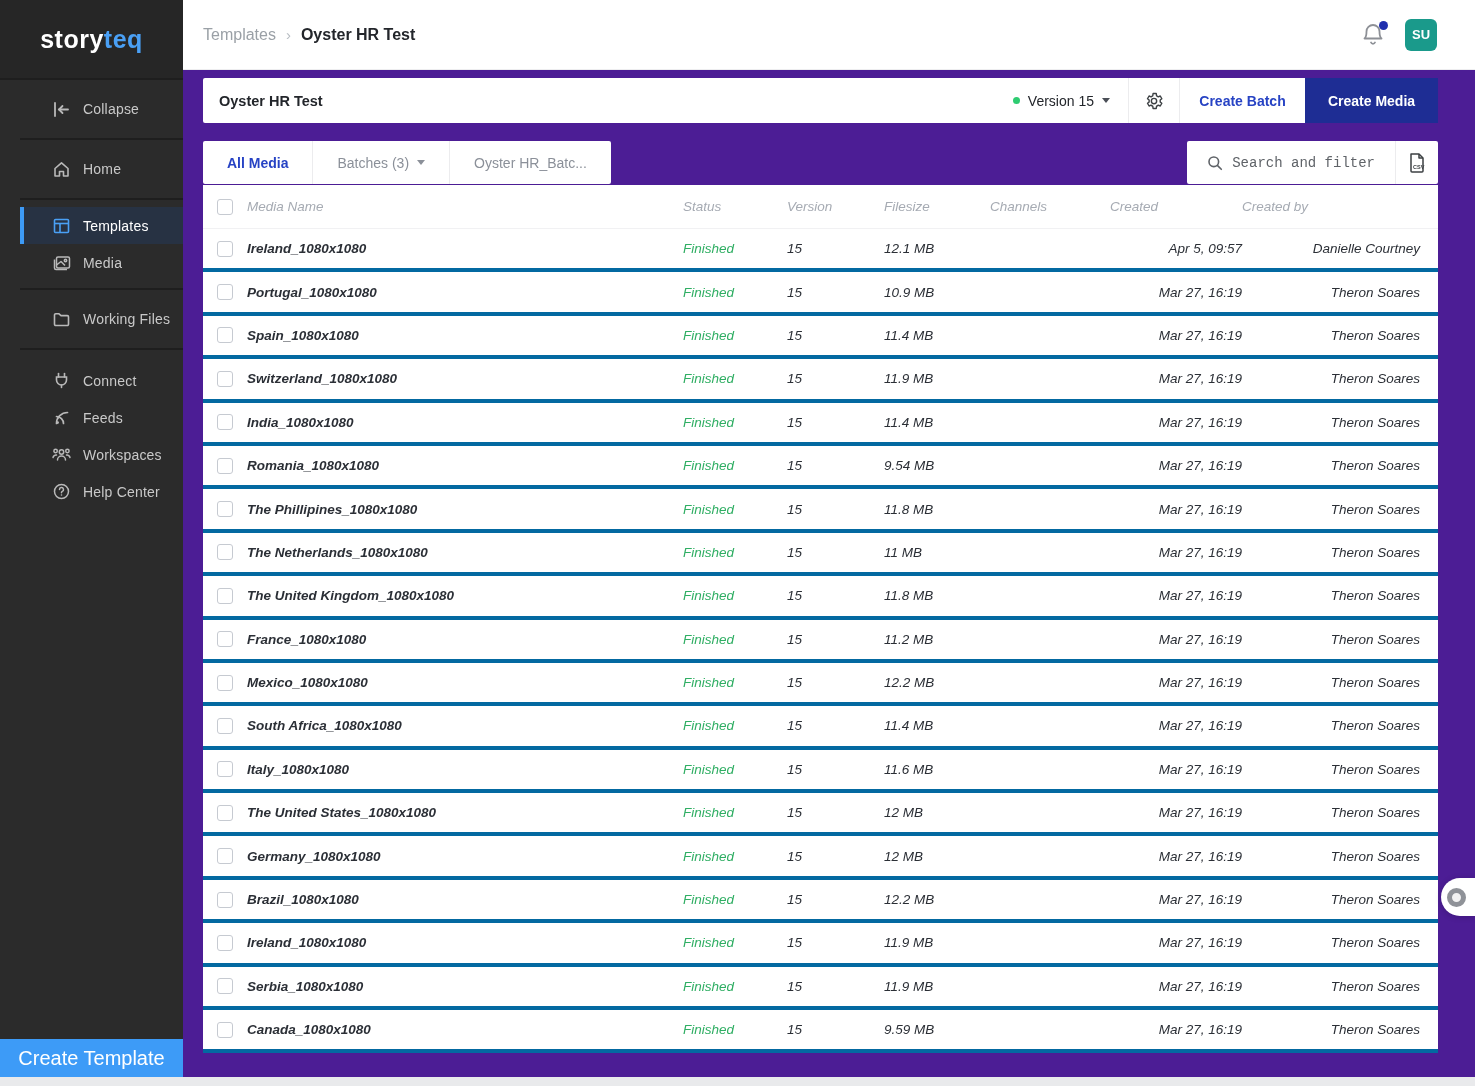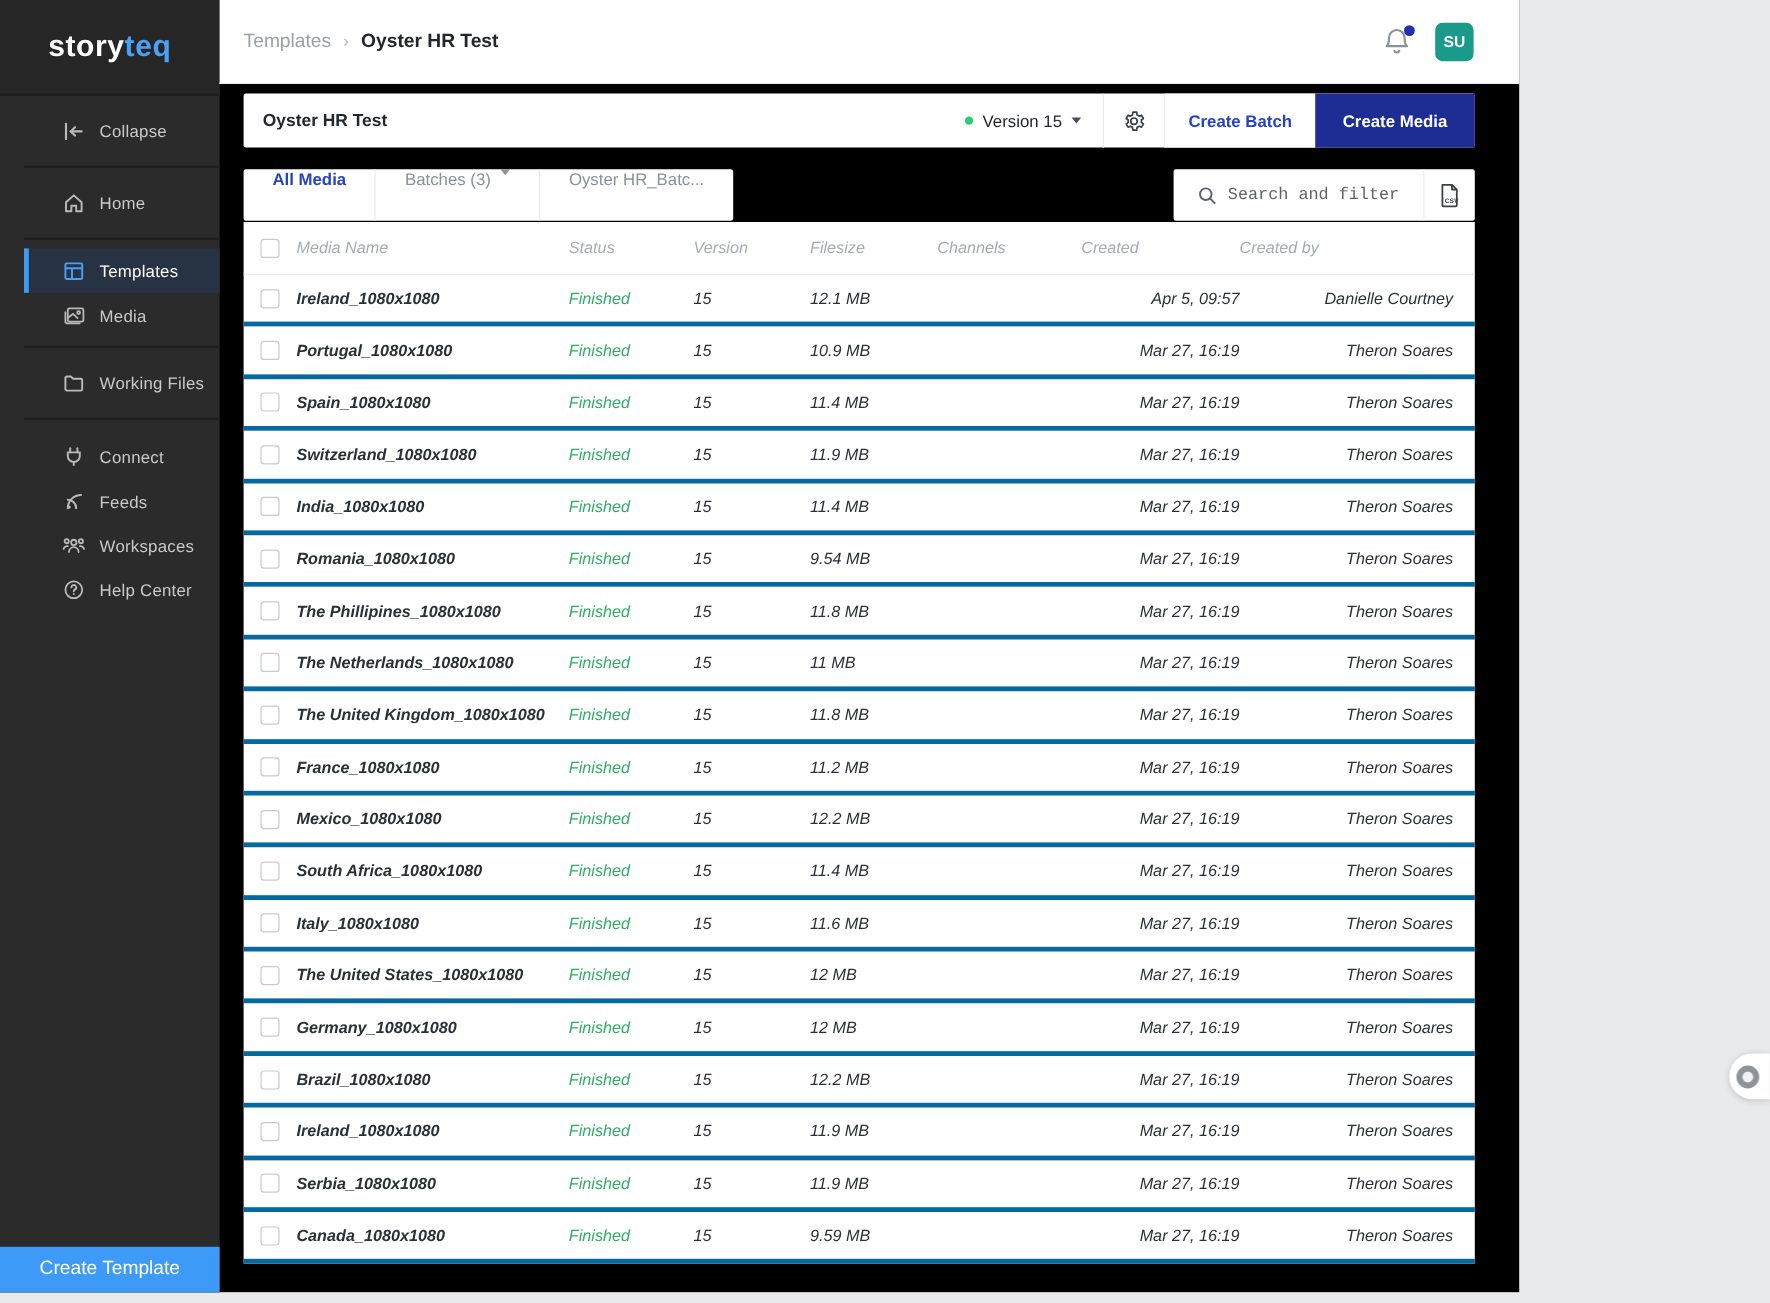--- a/index.html
+++ b/index.html
@@ -1,36 +1,36 @@
 <!DOCTYPE html>
 <html><head>
 <meta charset="utf-8">
 <style>
   * { margin:0; padding:0; box-sizing:border-box; }
   html,body { width:1475px; height:1086px; overflow:hidden; background:#e9eaec;
     font-family:"Liberation Sans", sans-serif; }
-  .app { display:flex; width:1266px; height:1077px; background:#000000; }
+  .app { display:flex; width:1475px; height:1077px; background:#4c1d95; }
 
   
   .sidebar { width:183px; background:#2b2b2b; color:#cfcfcf; display:flex; flex-direction:column; flex-shrink:0; }
   .logo-box { height:80px; display:flex; align-items:center; justify-content:center;
     border-bottom:2px solid #1e1e1e; background:#262626; cursor:pointer; }
   .logo { font-size:25px; font-weight:bold; letter-spacing:.5px; color:#ffffff; }
   .logo .accent { color:#4aa0f5; }
   .side-section { border-bottom:2px solid #1e1e1e; padding:7px 0;margin-left:20px; }
   .side-item { display:flex; align-items:center; gap:12px; padding:0 0 0 32px; height:42px;
     font-size:14px; letter-spacing:.2px; cursor:pointer; color:#c9c9c9; position:relative; }
   .side-item .icn { width:19px; height:19px; display:flex; align-items:center; justify-content:center; flex-shrink:0; }
   .side-item .icn svg { stroke:#b9b9b9; }
   .side-item.compact { height:37px; }
   .side-item.active { background:#273243; color:#ffffff; }
   .side-item.active::before { content:""; position:absolute; left:0; top:0; bottom:0; width:4px; background:#3d9bf7; }
   .side-item.active .icn svg { stroke:#4aa0f5; }
   .side-spacer { flex:1; }
-  .create-template-btn { height:38px; background:#3d9bf7; color:#fff; font-size:16px;
+  .create-template-btn { height:38px; background:#3d9bf7; color:#fff; font-size:20px;
     display:flex; align-items:center; justify-content:center; cursor:pointer; border:none; width:100%;
     font-family:"Liberation Sans", sans-serif; }
 
   
   .main { flex:1; display:flex; flex-direction:column; min-width:0; }
   .topbar { height:70px; background:#ffffff; border-bottom:1px solid #ededef;
     display:flex; align-items:center; padding:0 38px 0 20px; flex-shrink:0; }
   .breadcrumb { display:flex; align-items:center; gap:10px; font-size:16px; }
   .crumb-parent { color:#9aa0a6; cursor:pointer; }
   .crumb-sep { color:#b7bcc2; font-size:15px; }
@@ -55,21 +55,21 @@
   .create-batch-btn { display:flex; align-items:center; justify-content:center; width:125px;
     color:#2743c4; font-size:14px; font-weight:bold; cursor:pointer; background:#fff; border:none;
     font-family:"Liberation Sans", sans-serif; }
   .create-media-btn { display:flex; align-items:center; justify-content:center; width:133px;
     color:#ffffff; font-size:14px; font-weight:bold; cursor:pointer; background:#1e2d94; border:none;
     font-family:"Liberation Sans", sans-serif; }
 
   
   .tabs-row { margin-top:18px; display:flex; align-items:stretch; height:43px; flex-shrink:0; }
   .tab-group { display:flex; background:#fff; border-radius:2px; }
-  .tab { display:flex; align-items:flex-start; gap:8px; padding:0 24px; font-size:14px; color:#8b9099;
+  .tab { display:flex; align-items:center; gap:8px; padding:0 24px; font-size:14px; color:#8b9099;
     cursor:pointer; border-right:1px solid #ececee; }
   .tab:last-child { border-right:none; }
   .tab.active { color:#2743c4; font-weight:bold; }
   .tab .caret { border-top-color:#8b9099; }
   .filter-group { margin-left:auto; display:flex; align-items:stretch; background:#fff; border-radius:2px; }
   .search-filter { display:flex; align-items:center; gap:9px; padding:0 20px; color:#5f6368; font-size:14px; cursor:pointer;font-family:Liberation Mono, monospace; }
   .csv-btn { width:42px; display:flex; align-items:center; justify-content:center; cursor:pointer; }
 
   
   .table { margin-top:1px; display:flex; flex-direction:column; flex:1; min-height:0;font-style:italic; }

